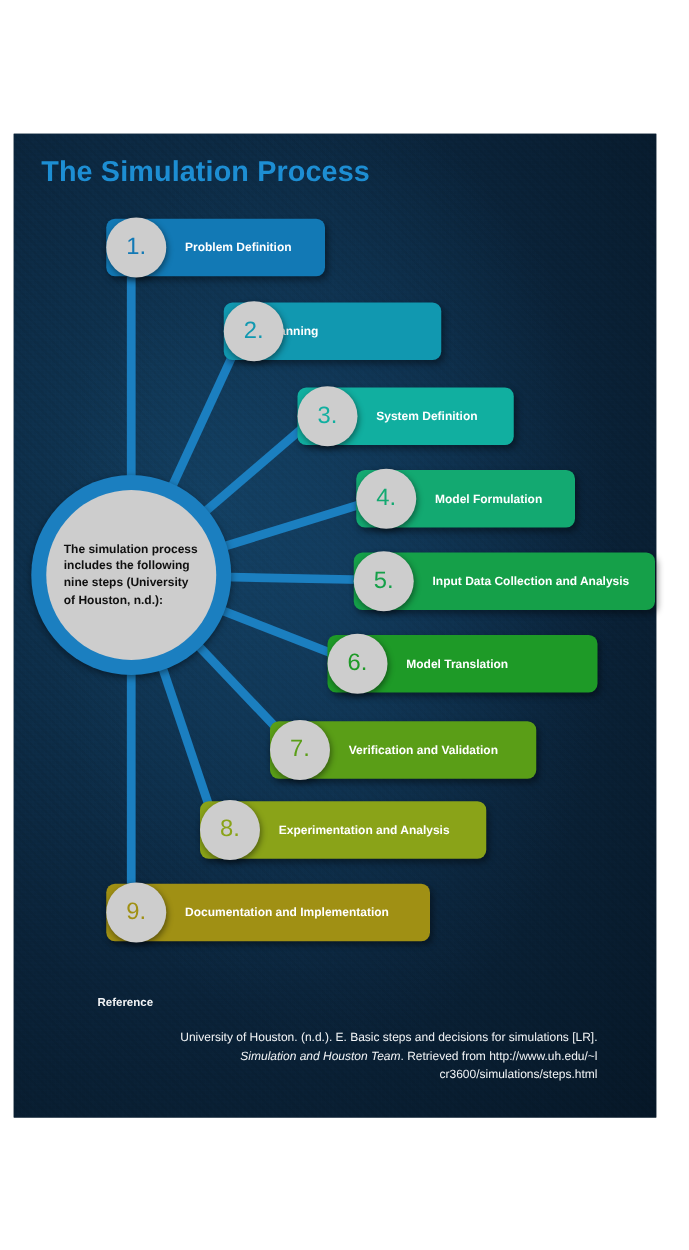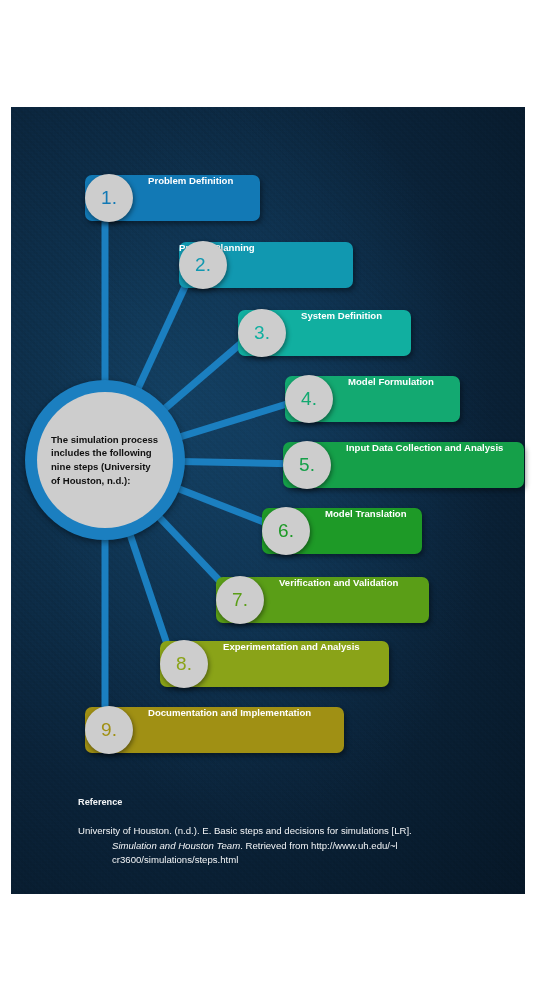--- a/index.html
+++ b/index.html
@@ -115,21 +115,21 @@
     height: 46px;
   }
   .bar {
     position: absolute;
     left: 0;
     top: 0;
     height: 46px;
     border-radius: 7px;
     box-shadow: 2px 3px 5px rgba(0,0,0,0.38);
     display: flex;
-    align-items: flex-start;
+    align-items: center;
   }
   .bar-label {
     color: #ffffff;
     font-size: 9.6px;
     font-weight: bold;
     white-space: nowrap;
   }
   .num {
     position: absolute;
     width: 48px;
@@ -163,31 +163,33 @@
   }
   #ref-body {
     position: absolute;
     left: 78px;
     top: 824px;
     width: 400px;
     font-size: 9.6px;
     line-height: 1.52;
     color: #f2f4f6;
     z-index: 20;
+    text-align: right;
   }
   #ref-body .ind { display: block; padding-left: 34px; }
   #ref-body i { font-style: italic; }
 </style>
 </head>
 <body>
 
 <div id="stage">
 
   <div id="panel"></div>
 
+  <div id="title">The Simulation Process</div>
 
   <svg id="spokes" viewBox="0 0 514 787" preserveAspectRatio="none">
     <g stroke="#1b7fc0" stroke-width="7" fill="none" stroke-linecap="butt">
 
       <line x1="94" y1="353" x2="94" y2="91"></line>
 
       <line x1="94" y1="353" x2="184" y2="158"></line>
 
       <line x1="94" y1="353" x2="242" y2="226"></line>
 
@@ -249,21 +251,21 @@
   <div class="step" style="left:283px; top:442px;">
     <div class="bar" style="width:241px; background:#15a049;">
       <span class="bar-label" style="margin-left:63px;">Input Data Collection and Analysis</span>
     </div>
     <div class="num">
       <span style="color:#15a049;">5.</span>
     </div>
   </div>
 
   <div class="step" style="left:262px; top:508px;">
-    <div class="bar" style="width:160px; background:#1e9a27;">
+    <div class="bar" style="width:216px; background:#1e9a27;">
       <span class="bar-label" style="margin-left:63px;">Model Translation</span>
     </div>
     <div class="num">
       <span style="color:#1e9a27;">6.</span>
     </div>
   </div>
 
   <div class="step" style="left:216px; top:577px;">
     <div class="bar" style="width:213px; background:#5a9e17;">
       <span class="bar-label" style="margin-left:63px;">Verification and Validation</span>

